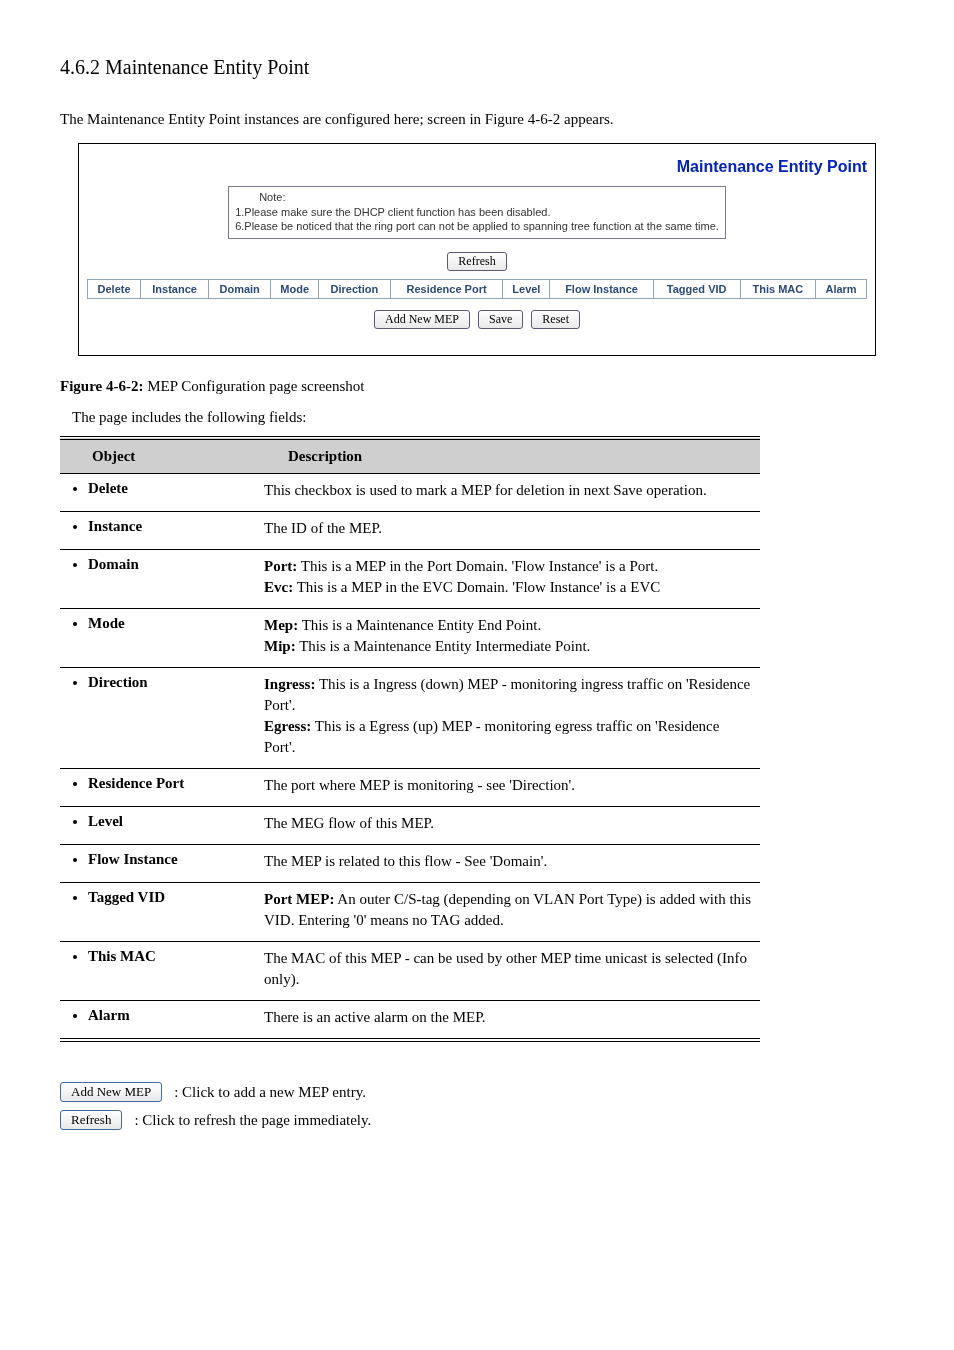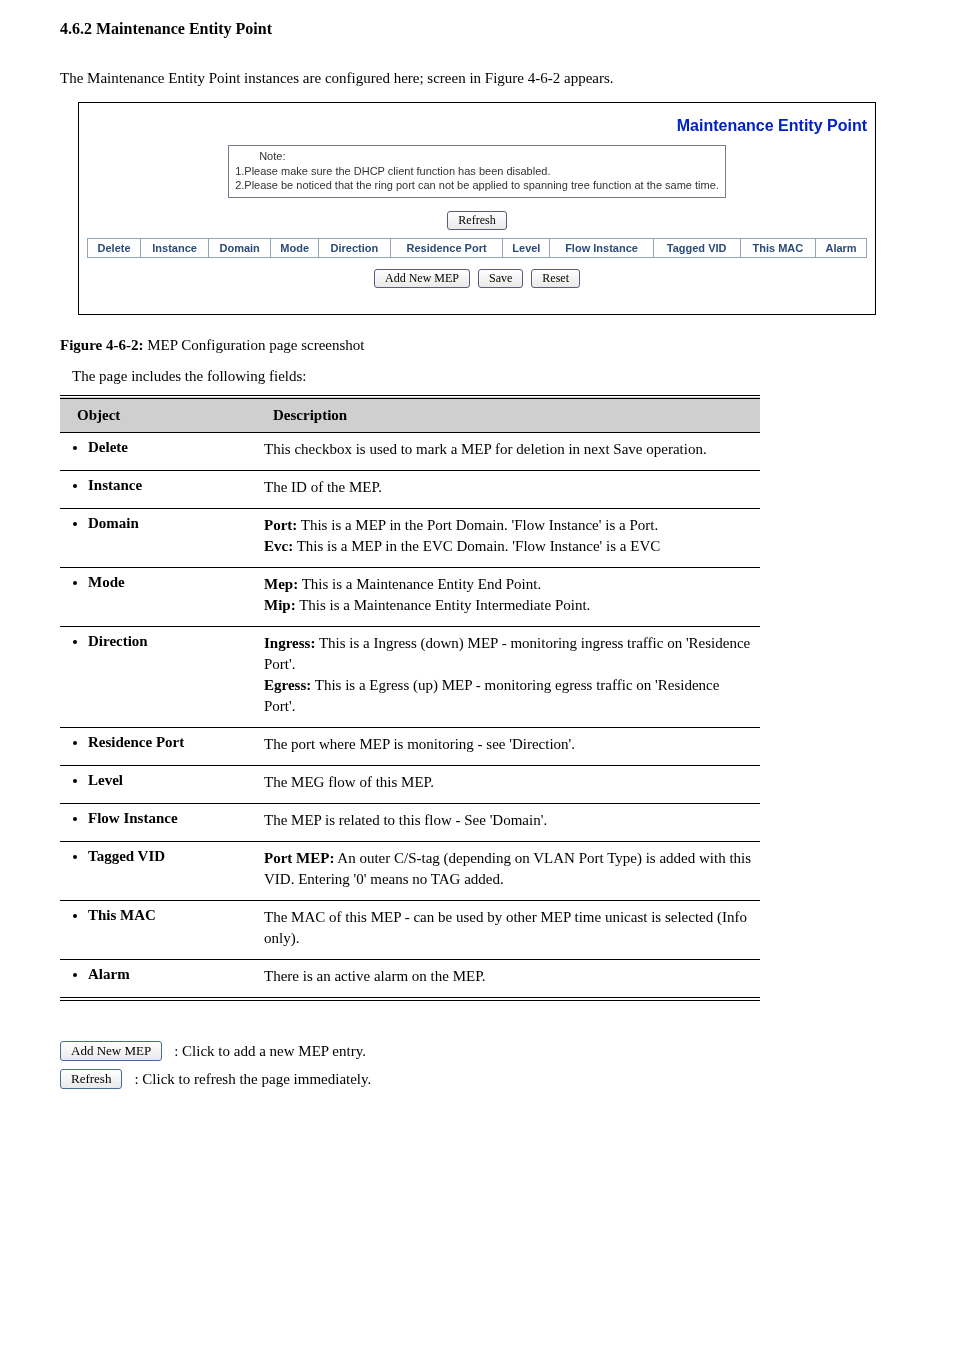--- a/index.html
+++ b/index.html
@@ -89,21 +89,21 @@
   }
   .ref-table {
     border-collapse: collapse;
     width: 700px;
     font-size: 15px;
   }
   .ref-table thead th {
     background: #cfcfcf;
     font-weight: bold;
     text-align: left;
-    padding: 8px 8px 8px 17px;
+    padding: 8px 8px 8px 32px;
     border-top: 4px double #000;
     border-bottom: 1px solid #000;
   }
   .ref-table td {
     vertical-align: top;
     padding: 6px 8px 10px 8px;
     border-bottom: 1px solid #000;
   }
   .ref-table tr:last-child td {
     border-bottom: 4px double #000;
@@ -136,39 +136,39 @@
     margin-right: 4px;
   }
   .btn-line {
     font-size: 15px;
     margin: 8px 0;
     display: flex;
     align-items: center;
     gap: 8px;
   }
   .section-heading {
-    font-weight: bold;
-    font-size: 16px;
-    margin: 20px 0 4px 0;
+    font-weight: normal;
+    font-size: 20px;
+    margin: 56px 0 4px 0;
   }
 </style>
 </head>
 <body>
 
 <div class="page">
 
   <div class="section-heading">4.6.2 Maintenance Entity Point</div>
   <div class="intro">The Maintenance Entity Point instances are configured here; screen in Figure 4-6-2 appears.</div>
 
   <div class="screenshot-box">
     <div class="mep-title">Maintenance Entity Point</div>
     <div class="note-box">
       <span class="note-head">Note:</span>
       <span>1.Please make sure the DHCP client function has been disabled.</span><br>
-      <span>2.Please be noticed that the ring port can not be applied to spanning tree function at the same time.</span>
+      <span>6.Please be noticed that the ring port can not be applied to spanning tree function at the same time.</span>
     </div>
     <div class="center-row">
       <span class="shot-btn">Refresh</span>
     </div>
     <table class="mep-table">
       <tbody>
           <tr id="mep-header-row">
             <th>Delete</th>
             <th>Instance</th>
             <th>Domain</th>

